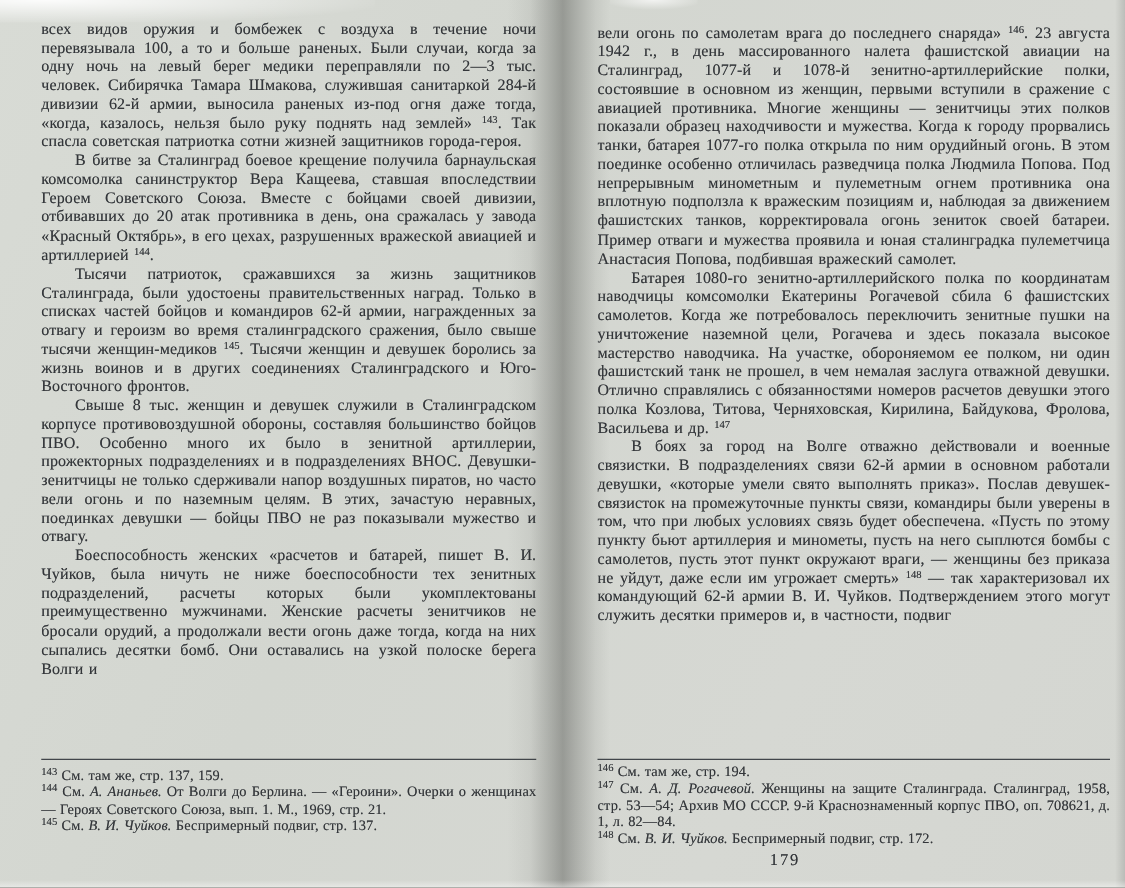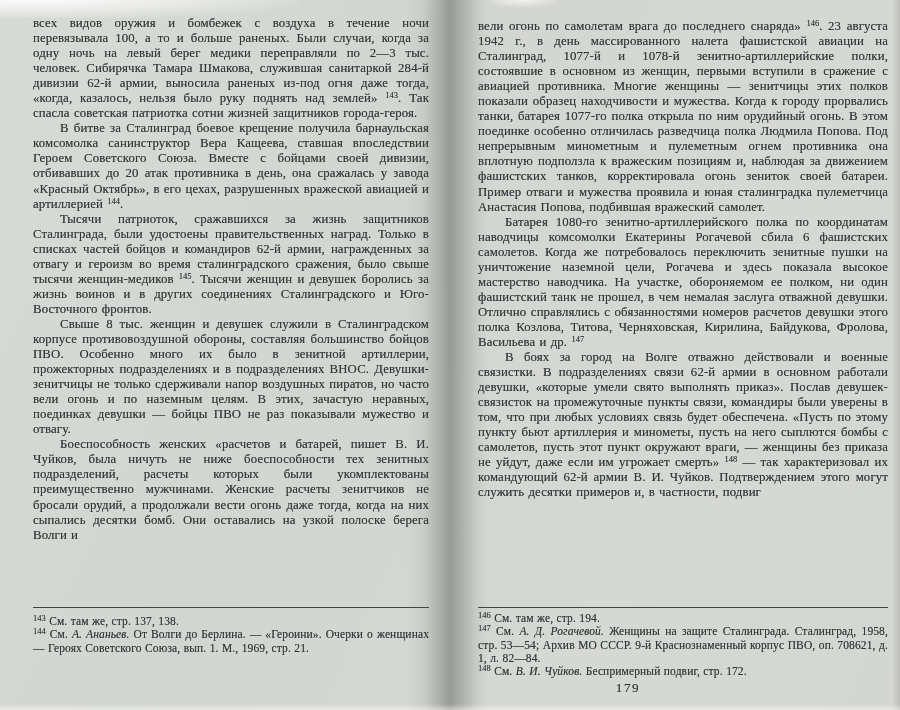--- a/index.html
+++ b/index.html
@@ -58,22 +58,23 @@
   <div class="page page-left">
     <div class="main-text">
         <p class="para"><span>всех видов оружия и бомбежек с воздуха в течение ночи перевязывала 100, а то и больше раненых. Были случаи, когда за одну ночь на левый берег медики переправляли по 2—3 тыс. человек. Сибирячка Тамара Шмакова, служившая санитаркой 284-й дивизии 62-й армии, выносила раненых из-под огня даже тогда, «когда, казалось, нельзя было руку поднять над землей» </span><sup>143</sup><span>. Так спасла советская патриотка сотни жизней защитников города-героя.</span></p>
         <p class="para indent"><span>В битве за Сталинград боевое крещение получила барнаульская комсомолка санинструктор Вера Кащеева, ставшая впоследствии Героем Советского Союза. Вместе с бойцами своей дивизии, отбивавших до 20 атак противника в день, она сражалась у завода «Красный Октябрь», в его цехах, разрушенных вражеской авиацией и артиллерией </span><sup>144</sup><span>.</span></p>
         <p class="para indent"><span>Тысячи патриоток, сражавшихся за жизнь защитников Сталинграда, были удостоены правительственных наград. Только в списках частей бойцов и командиров 62-й армии, награжденных за отвагу и героизм во время сталинградского сражения, было свыше тысячи женщин-медиков </span><sup>145</sup><span>. Тысячи женщин и девушек боролись за жизнь воинов и в других соединениях Сталинградского и Юго-Восточного фронтов.</span></p>
         <p class="para indent"><span>Свыше 8 тыс. женщин и девушек служили в Сталинградском корпусе противовоздушной обороны, составляя большинство бойцов ПВО. Особенно много их было в зенитной артиллерии, прожекторных подразделениях и в подразделениях ВНОС. Девушки-зенитчицы не только сдерживали напор воздушных пиратов, но часто вели огонь и по наземным целям. В этих, зачастую неравных, поединках девушки — бойцы ПВО не раз показывали мужество и отвагу.</span></p>
         <p class="para indent"><span>Боеспособность женских «расчетов и батарей, пишет В. И. Чуйков, была ничуть не ниже боеспособности тех зенитных подразделений, расчеты которых были укомплектованы преимущественно мужчинами. Женские расчеты зенитчиков не бросали орудий, а продолжали вести огонь даже тогда, когда на них сыпались десятки бомб. Они оставались на узкой полоске берега Волги и</span></p>
       </div>
     <div class="rule"></div>
     <div class="footnotes">
-        <p class="para"><sup>143</sup><span> См. там же, стр. 137, 138.</span></p>
+        <p class="para"><sup>143</sup><span> См. там же, стр. 137, 159.</span></p>
         <p class="para"><sup>144</sup><span> См. </span><i>А. Ананьев.</i><span> От Волги до Берлина. — «Героини». Очерки о женщинах — Героях Советского Союза, вып. 1. М., 1969, стр. 21.</span></p>
+        <p class="para"><sup>145</sup><span> См. </span><i>В. И. Чуйков.</i><span> Беспримерный подвиг, стр. 137.</span></p>
       </div>
   </div>
 
   <div class="page page-right">
     <div class="main-text">
         <p class="para"><span>вели огонь по самолетам врага до последнего снаряда» </span><sup>146</sup><span>. 23 августа 1942 г., в день массированного налета фашистской авиации на Сталинград, 1077-й и 1078-й зенитно-артиллерийские полки, состоявшие в основном из женщин, первыми вступили в сражение с авиацией противника. Многие женщины — зенитчицы этих полков показали образец находчивости и мужества. Когда к городу прорвались танки, батарея 1077-го полка открыла по ним орудийный огонь. В этом поединке особенно отличилась разведчица полка Людмила Попова. Под непрерывным минометным и пулеметным огнем противника она вплотную подползла к вражеским позициям и, наблюдая за движением фашистских танков, корректировала огонь зениток своей батареи. Пример отваги и мужества проявила и юная сталинградка пулеметчица Анастасия Попова, подбившая вражеский самолет.</span></p>
         <p class="para indent"><span>Батарея 1080-го зенитно-артиллерийского полка по координатам наводчицы комсомолки Екатерины Рогачевой сбила 6 фашистских самолетов. Когда же потребовалось переключить зенитные пушки на уничтожение наземной цели, Рогачева и здесь показала высокое мастерство наводчика. На участке, обороняемом ее полком, ни один фашистский танк не прошел, в чем немалая заслуга отважной девушки. Отлично справлялись с обязанностями номеров расчетов девушки этого полка Козлова, Титова, Черняховская, Кирилина, Байдукова, Фролова, Васильева и др. </span><sup>147</sup></p>
         <p class="para indent"><span>В боях за город на Волге отважно действовали и военные связистки. В подразделениях связи 62-й армии в основном работали девушки, «которые умели свято выполнять приказ». Послав девушек-связисток на промежуточные пункты связи, командиры были уверены в том, что при любых условиях связь будет обеспечена. «Пусть по этому пункту бьют артиллерия и минометы, пусть на него сыплются бомбы с самолетов, пусть этот пункт окружают враги, — женщины без приказа не уйдут, даже если им угрожает смерть» </span><sup>148</sup><span> — так характеризовал их командующий 62-й армии В. И. Чуйков. Подтверждением этого могут служить десятки примеров и, в частности, подвиг</span></p>
       </div>
     <div class="rule"></div>

